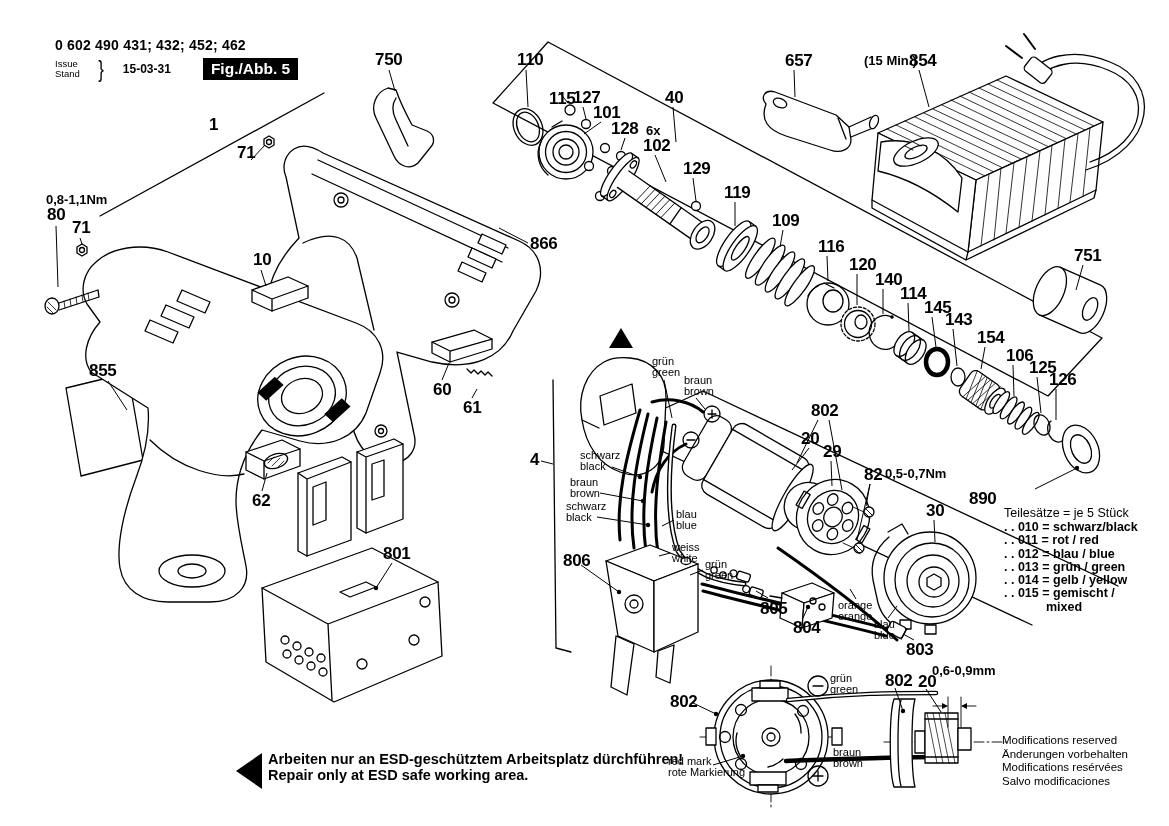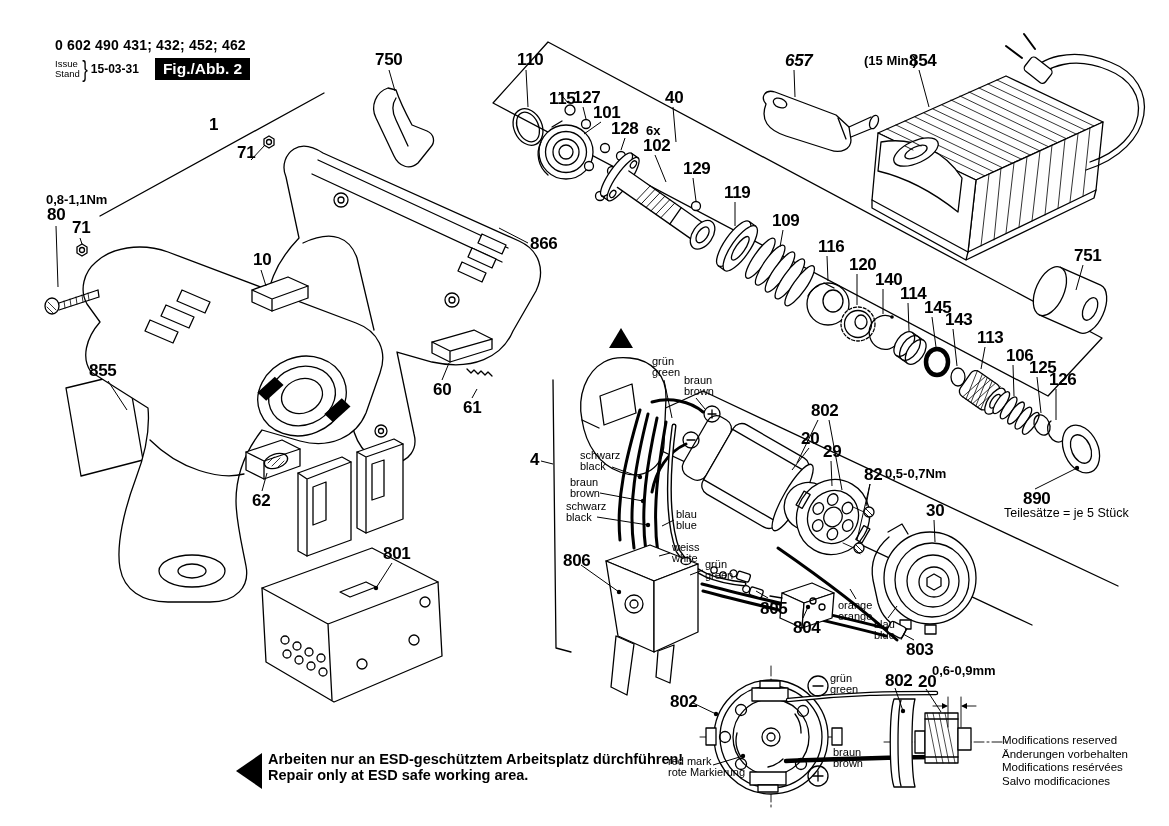--- a/index.html
+++ b/index.html
@@ -5,21 +5,21 @@
   html,body{margin:0;padding:0;background:#e8e8e8;}
   #stage{position:relative;width:1169px;height:826px;background:#ffffff;overflow:hidden;
          font-family:"Liberation Sans","DejaVu Sans",sans-serif;color:#000;}
   svg{position:absolute;left:0;top:0;}
   .lbl{position:absolute;white-space:pre-line;line-height:1.02;color:#000;}
   .p{font-weight:bold;font-size:17px;letter-spacing:-0.3px;}
   .n{font-weight:bold;font-size:13px;}
   .w{font-size:11px;line-height:1.0;}
   #header{position:absolute;left:55px;top:37px;}
   #doc-number{font-weight:bold;font-size:14px;letter-spacing:0.2px;}
-  #header-row2{display:flex;align-items:center;margin-top:2px;}
+  #header-row2{display:flex;align-items:center;margin-top:2px;gap:16px;}
   .issue-col{display:flex;flex-direction:column;font-size:9.5px;line-height:1.05;}
   .brace{font-size:24px;font-weight:300;transform:scaleX(0.7);margin:0 1px;}
   .hdr-date{font-weight:bold;font-size:12px;margin-left:1px;}
   #fig-box{background:#000;color:#fff;font-weight:bold;font-size:15.5px;padding:2px 8px;margin-left:16px;}
   #legend-890{position:absolute;left:1004px;top:506px;width:160px;}
   .legend-title{font-size:12.5px;margin-bottom:1px;}
   .legend-item{font-weight:bold;font-size:12.5px;line-height:1.06;}
   .legend-item.indent{padding-left:42px;}
   #esd-note{position:absolute;left:236px;top:752px;display:flex;align-items:flex-start;}
   #esd-arrow{width:0;height:0;border-top:18px solid transparent;border-bottom:18px solid transparent;
@@ -496,21 +496,21 @@
 
   <div id="header">
     <div id="doc-number">0 602 490 431; 432; 452; 462</div>
     <div id="header-row2">
       <div class="issue-col">
         <span>Issue</span>
         <span>Stand</span>
       </div>
       <span class="brace">}</span>
       <span class="hdr-date">15-03-31</span>
-      <span id="fig-box">Fig./Abb. 2</span>
+      <span id="fig-box">Fig./Abb. 5</span>
     </div>
   </div>
 
   <div id="label-layer">
       <div class="lbl p" style="left: 209px; top: 116px;">1</div>
       <div class="lbl p" style="left: 237px; top: 144px;">71</div>
       <div class="lbl n" style="left: 46px; top: 193px;">0,8-1,1Nm</div>
       <div class="lbl p" style="left: 47px; top: 206px;">80</div>
       <div class="lbl p" style="left: 72px; top: 219px;">71</div>
       <div class="lbl p" style="left: 89px; top: 362px; text-align: center;">855</div>
@@ -531,29 +531,29 @@
       <div class="lbl p" style="left: 643px; top: 137px;">102</div>
       <div class="lbl p" style="left: 683px; top: 160px;">129</div>
       <div class="lbl p" style="left: 724px; top: 184px;">119</div>
       <div class="lbl p" style="left: 772px; top: 212px;">109</div>
       <div class="lbl p" style="left: 818px; top: 238px;">116</div>
       <div class="lbl p" style="left: 849px; top: 256px;">120</div>
       <div class="lbl p" style="left: 875px; top: 271px;">140</div>
       <div class="lbl p" style="left: 900px; top: 285px;">114</div>
       <div class="lbl p" style="left: 924px; top: 299px;">145</div>
       <div class="lbl p" style="left: 945px; top: 311px;">143</div>
-      <div class="lbl p" style="left: 977px; top: 329px;">113</div>
+      <div class="lbl p" style="left: 977px; top: 329px;">154</div>
       <div class="lbl p" style="left: 1006px; top: 347px;">106</div>
       <div class="lbl p" style="left: 1029px; top: 359px;">125</div>
       <div class="lbl p" style="left: 1049px; top: 371px;">126</div>
-      <div class="lbl p" style="left: 785px; top: 52px; font-style: italic;">657</div>
+      <div class="lbl p" style="left: 785px; top: 52px;">657</div>
       <div class="lbl n" style="left: 864px; top: 54px;">(15 Min.)</div>
       <div class="lbl p" style="left: 909px; top: 52px;">854</div>
       <div class="lbl p" style="left: 1074px; top: 247px;">751</div>
-      <div class="lbl p" style="left: 1023px; top: 490px;">890</div>
+      <div class="lbl p" style="left: 969px; top: 490px;">890</div>
       <div class="lbl p" style="left: 530px; top: 451px;">4</div>
       <div class="lbl p" style="left: 811px; top: 402px;">802</div>
       <div class="lbl p" style="left: 801px; top: 430px;">20</div>
       <div class="lbl p" style="left: 823px; top: 443px;">29</div>
       <div class="lbl p" style="left: 864px; top: 466px;">82</div>
       <div class="lbl n" style="left: 885px; top: 467px;">0,5-0,7Nm</div>
       <div class="lbl p" style="left: 926px; top: 502px;">30</div>
       <div class="lbl p" style="left: 563px; top: 552px;">806</div>
       <div class="lbl p" style="left: 760px; top: 600px;">805</div>
       <div class="lbl p" style="left: 793px; top: 619px;">804</div>
@@ -585,20 +585,29 @@
       <div class="lbl w" style="left: 830px; top: 673px;">grün
 green</div>
       <div class="lbl w" style="left: 833px; top: 747px;">braun
 brown</div>
       <div class="lbl w" style="left: 668px; top: 756px;">red mark
 rote Markierung</div>
     </div>
 
   <div id="legend-890">
     <div class="legend-title">Teilesätze = je 5 Stück</div>
+    <div id="legend-items">
+        <div class="legend-item">. . 010 = schwarz/black</div>
+        <div class="legend-item">. . 011 = rot / red</div>
+        <div class="legend-item">. . 012 = blau / blue</div>
+        <div class="legend-item">. . 013 = grün / green</div>
+        <div class="legend-item">. . 014 = gelb / yellow</div>
+        <div class="legend-item">. . 015 = gemischt /</div>
+        <div class="legend-item indent">mixed</div>
+      </div>
   </div>
 
   <div id="esd-note">
     <div id="esd-arrow"></div>
     <div class="esd-text">
       <div>Arbeiten nur an ESD-geschütztem Arbeitsplatz dürchführen!</div>
       <div>Repair only at ESD safe working area.</div>
     </div>
   </div>
 

